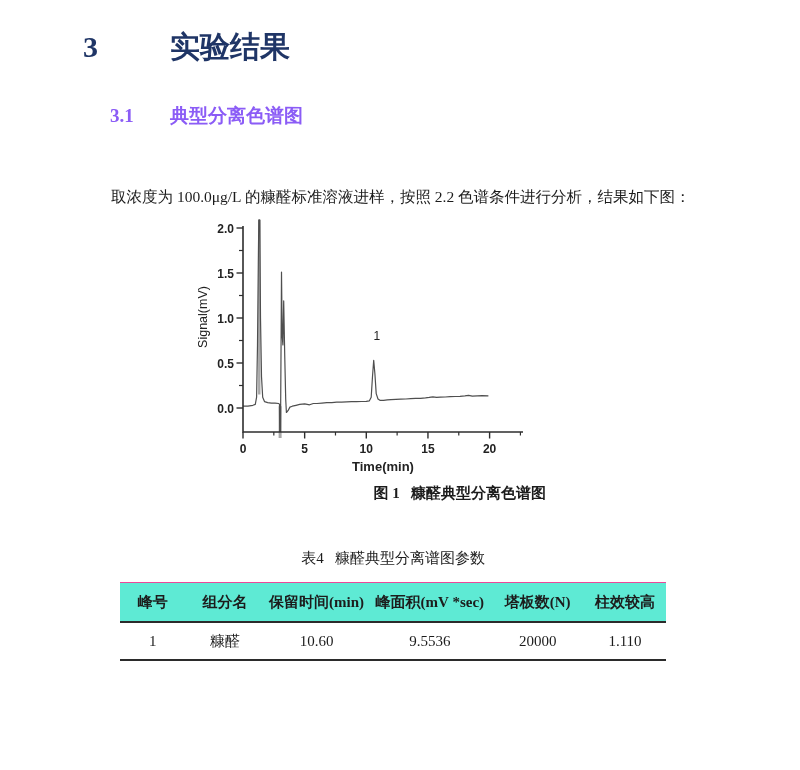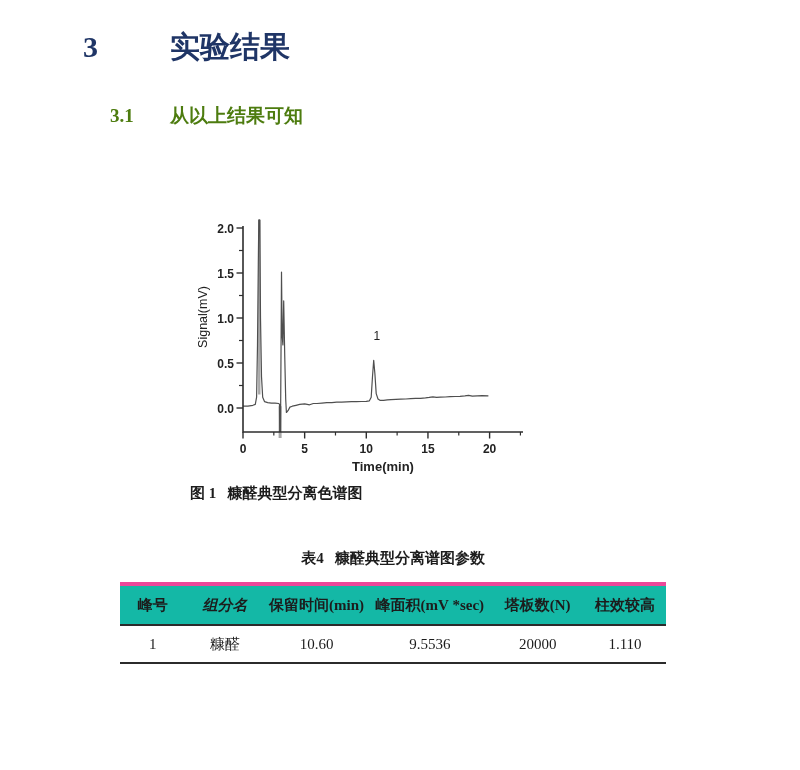--- a/index.html
+++ b/index.html
@@ -13,46 +13,46 @@
   }
   .h1-row{
     position:absolute;left:83px;top:30px;
     display:flex;align-items:baseline;
     color:#1f3566;font-weight:bold;font-size:30px;line-height:34px;
   }
   .h1-num{display:inline-block;width:87px;}
   .h2-row{
     position:absolute;left:110px;top:104px;
     display:flex;align-items:baseline;
-    color:#4d7c0f;font-weight:bold;font-size:19px;line-height:24px;
+    color:#8b5cf6;font-weight:bold;font-size:19px;line-height:24px;
   }
   .h2-num{display:inline-block;width:60px;}
   .para-intro{
     position:absolute;left:80px;top:168px;width:648px;
     font-size:15.5px;line-height:25px;text-indent:2em;
   }
   .chart-wrap{position:absolute;left:190px;top:210px;width:356px;height:268px;}
   .fig-caption{
     position:absolute;left:190px;top:484px;width:356px;
-    text-align:left;font-weight:bold;font-size:15px;
+    text-align:right;font-weight:bold;font-size:15px;
     white-space:pre;
   }
   .tbl-title{
     position:absolute;left:120px;top:549px;width:546px;
-    text-align:center;font-weight:bold;font-size:15px;
+    text-align:center;font-weight:normal;font-size:15px;
     white-space:pre;
   }
   .data-table{
     position:absolute;left:120px;top:582px;width:546px;
     border-collapse:collapse;
     font-size:15px;
   }
   .data-table thead tr{
-    background:#14b8a6;
-    border-top:4px solid #ec4899;
+    background:#5eead4;
+    border-top:1px solid #ec4899;
     border-bottom:2px solid #2b2b2b;
   }
   .data-table tbody tr{border-bottom:2px solid #2b2b2b;}
   .data-table th{font-weight:bold;padding:0;height:38px;text-align:center;}
   .data-table td{padding:0;height:36px;text-align:center;}
   .para-conclusion{
     position:absolute;left:80px;top:672px;width:642px;
     font-size:15.5px;line-height:29px;text-indent:2em;
   }
   .chart-wrap svg text{font-family:"Liberation Sans","DejaVu Sans",sans-serif;}
@@ -62,23 +62,24 @@
 
 <div class="page">
 
   <div class="h1-row">
     <span class="h1-num">3</span>
     <span>实验结果</span>
   </div>
 
   <div class="h2-row">
     <span class="h2-num">3.1</span>
-    <span>从以上结果可知</span>
+    <span>典型分离色谱图</span>
   </div>
 
+  <p class="para-intro">取浓度为 100.0μg/L 的糠醛标准溶液进样，按照 2.2 色谱条件进行分析，结果如下图：</p>
 
   <div class="chart-wrap">
     <svg id="chart-svg" width="356" height="268" viewBox="0 0 356 268">
         <line x1="69.2756" y1="10" x2="69.2756" y2="184.5" stroke="#a8a8a8" stroke-width="2.4"></line>
         <line x1="90.1133" y1="196.2" x2="90.1133" y2="228" stroke="#a8a8a8" stroke-width="3"></line>
         <path d="M53.0,196.2 L57.9,196.2 L62.9,195.3 L65.3,194.4 L66.6,187.2 L67.5,135.0 L68.3,54.0 L68.8,9.9 L69.8,9.9 L70.5,108.0 L71.5,166.5 L72.7,187.2 L74.6,191.7 L77.7,192.6 L81.4,193.1 L85.1,193.1 L88.8,193.5 L89.5,194.4 L89.7,221.4 L90.5,221.4 L91.0,144.0 L91.5,62.1 L92.2,126.0 L92.9,135.0 L93.7,90.9 L94.7,144.0 L95.7,189.0 L96.4,202.5 L98.0,200.7 L99.9,197.1 L102.3,196.2 L106.0,195.3 L109.7,194.4 L114.7,193.9 L119.6,194.8 L123.3,193.5 L127.0,193.5 L131.9,193.1 L136.8,192.6 L141.8,192.6 L146.7,192.2 L151.6,192.2 L156.6,191.9 L161.5,191.7 L166.4,191.7 L171.4,191.5 L176.3,191.3 L179.4,190.8 L181.2,187.2 L182.5,166.5 L183.7,150.3 L184.9,163.8 L186.2,183.6 L188.0,189.0 L189.9,190.3 L193.6,190.3 L197.3,189.9 L201.0,189.7 L205.9,189.4 L210.8,189.2 L215.8,189.0 L220.7,188.7 L225.6,188.3 L230.6,188.3 L235.5,187.9 L239.2,187.4 L242.9,186.8 L246.6,187.4 L250.3,187.2 L255.2,187.0 L260.1,186.6 L265.1,186.5 L270.0,186.3 L274.9,185.9 L278.6,185.4 L282.3,186.1 L287.3,185.9 L292.2,185.6 L298.4,185.9 " fill="none" stroke="#4f4f4f" stroke-width="1.2" stroke-linejoin="round"></path>
         <path d="M53,16 L53,222 L333,222" fill="none" stroke="#2e2e2e" stroke-width="1.6"></path>
         <line x1="53" y1="198" x2="46.5" y2="198" stroke="#2e2e2e" stroke-width="1.4"></line>
         <text x="44" y="202.5" text-anchor="end" font-size="12" font-weight="bold" fill="#222">0.0</text>
         <line x1="53" y1="153" x2="46.5" y2="153" stroke="#2e2e2e" stroke-width="1.4"></line>
@@ -115,21 +116,21 @@
   </div>
 
   <div class="fig-caption">图 1   糠醛典型分离色谱图</div>
 
   <div class="tbl-title">表4   糠醛典型分离谱图参数</div>
 
   <table class="data-table">
     <thead>
         <tr id="tbl-head">
           <th style="width: 12%;">峰号</th>
-          <th style="width: 14.5%; font-style: italic;">组分名</th>
+          <th style="width: 14.5%;">组分名</th>
           <th style="width: 19%; text-align: center;">保留时间(min)</th>
           <th style="width: 22.5%;">峰面积(mV *sec)</th>
           <th style="width: 17%;">塔板数(N)</th>
           <th style="width: 15%;">柱效较高</th>
         </tr>
       </thead>
     <tbody id="tbl-body">
         <tr>
           <td>1</td>
           <td>糠醛</td>

